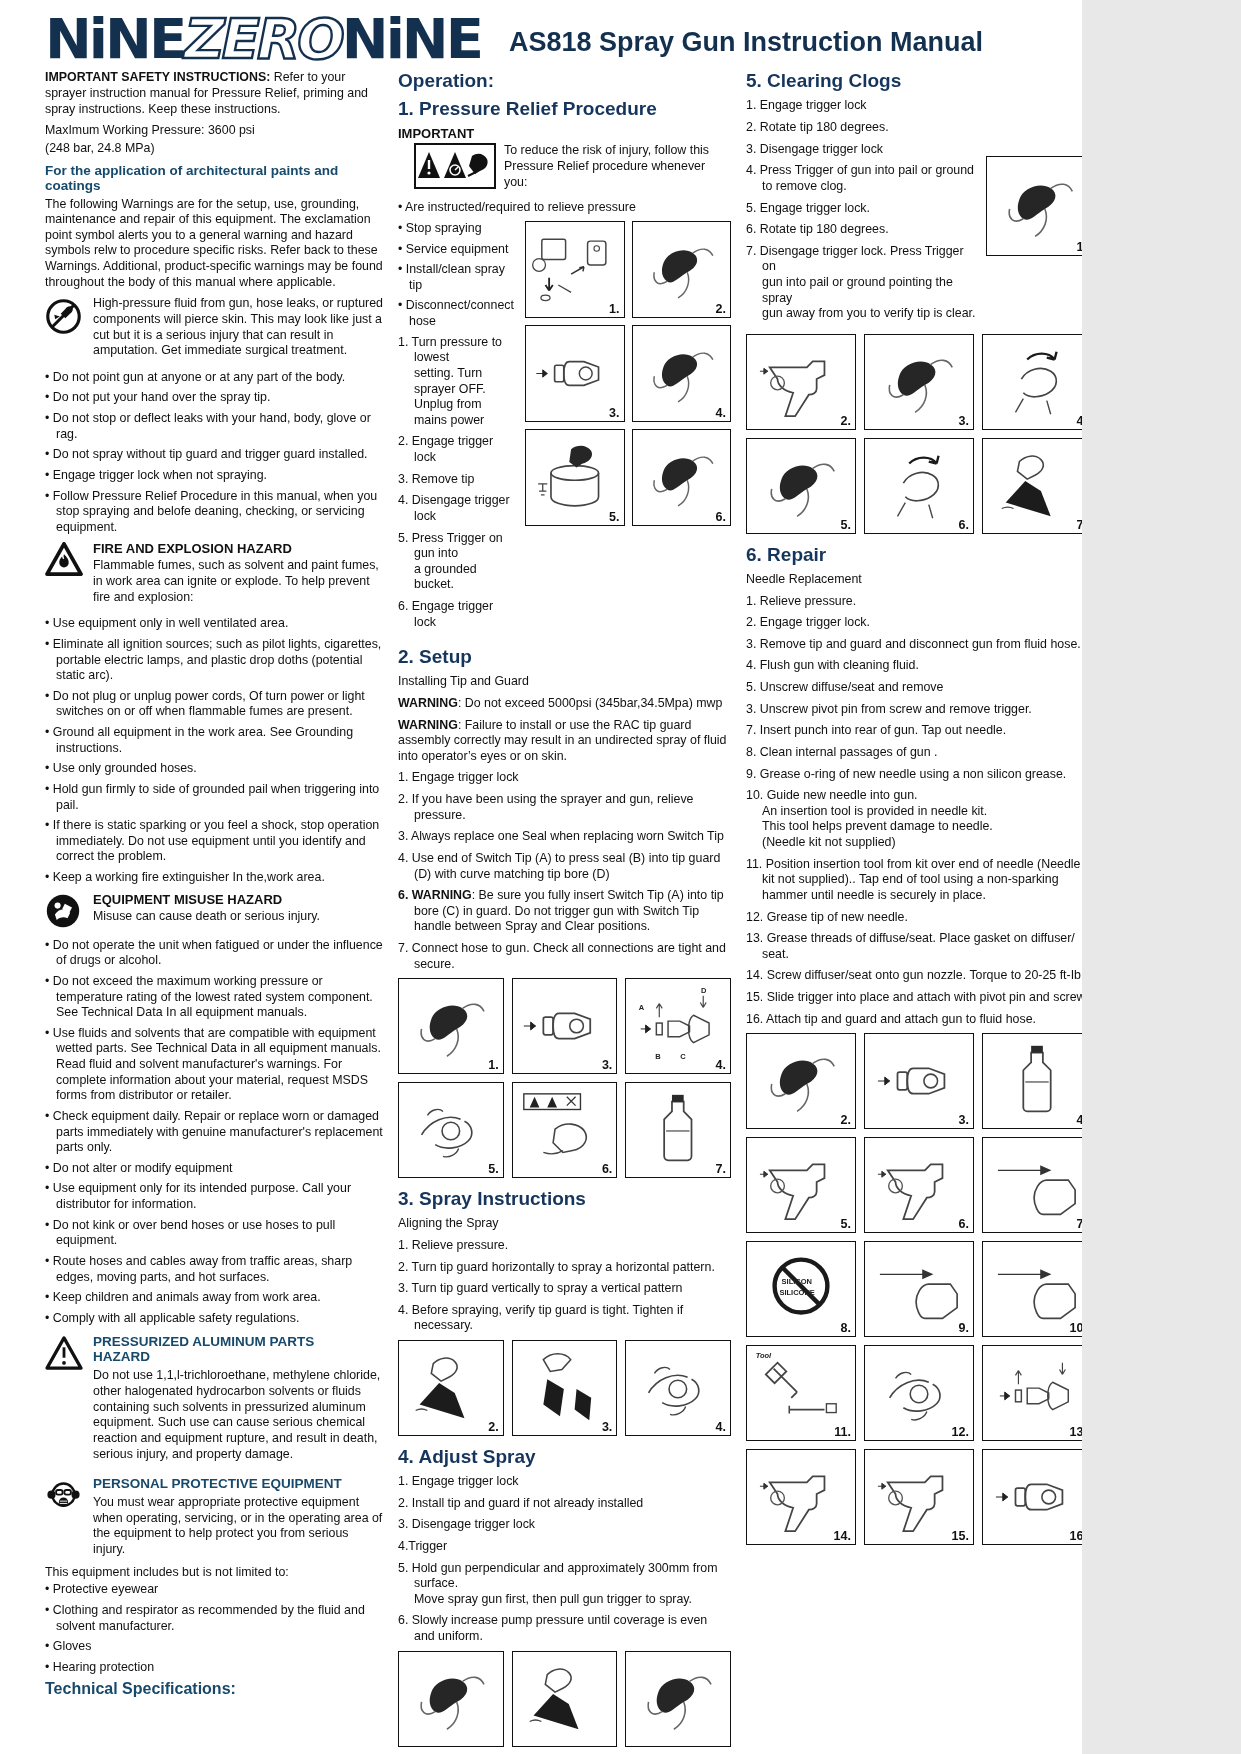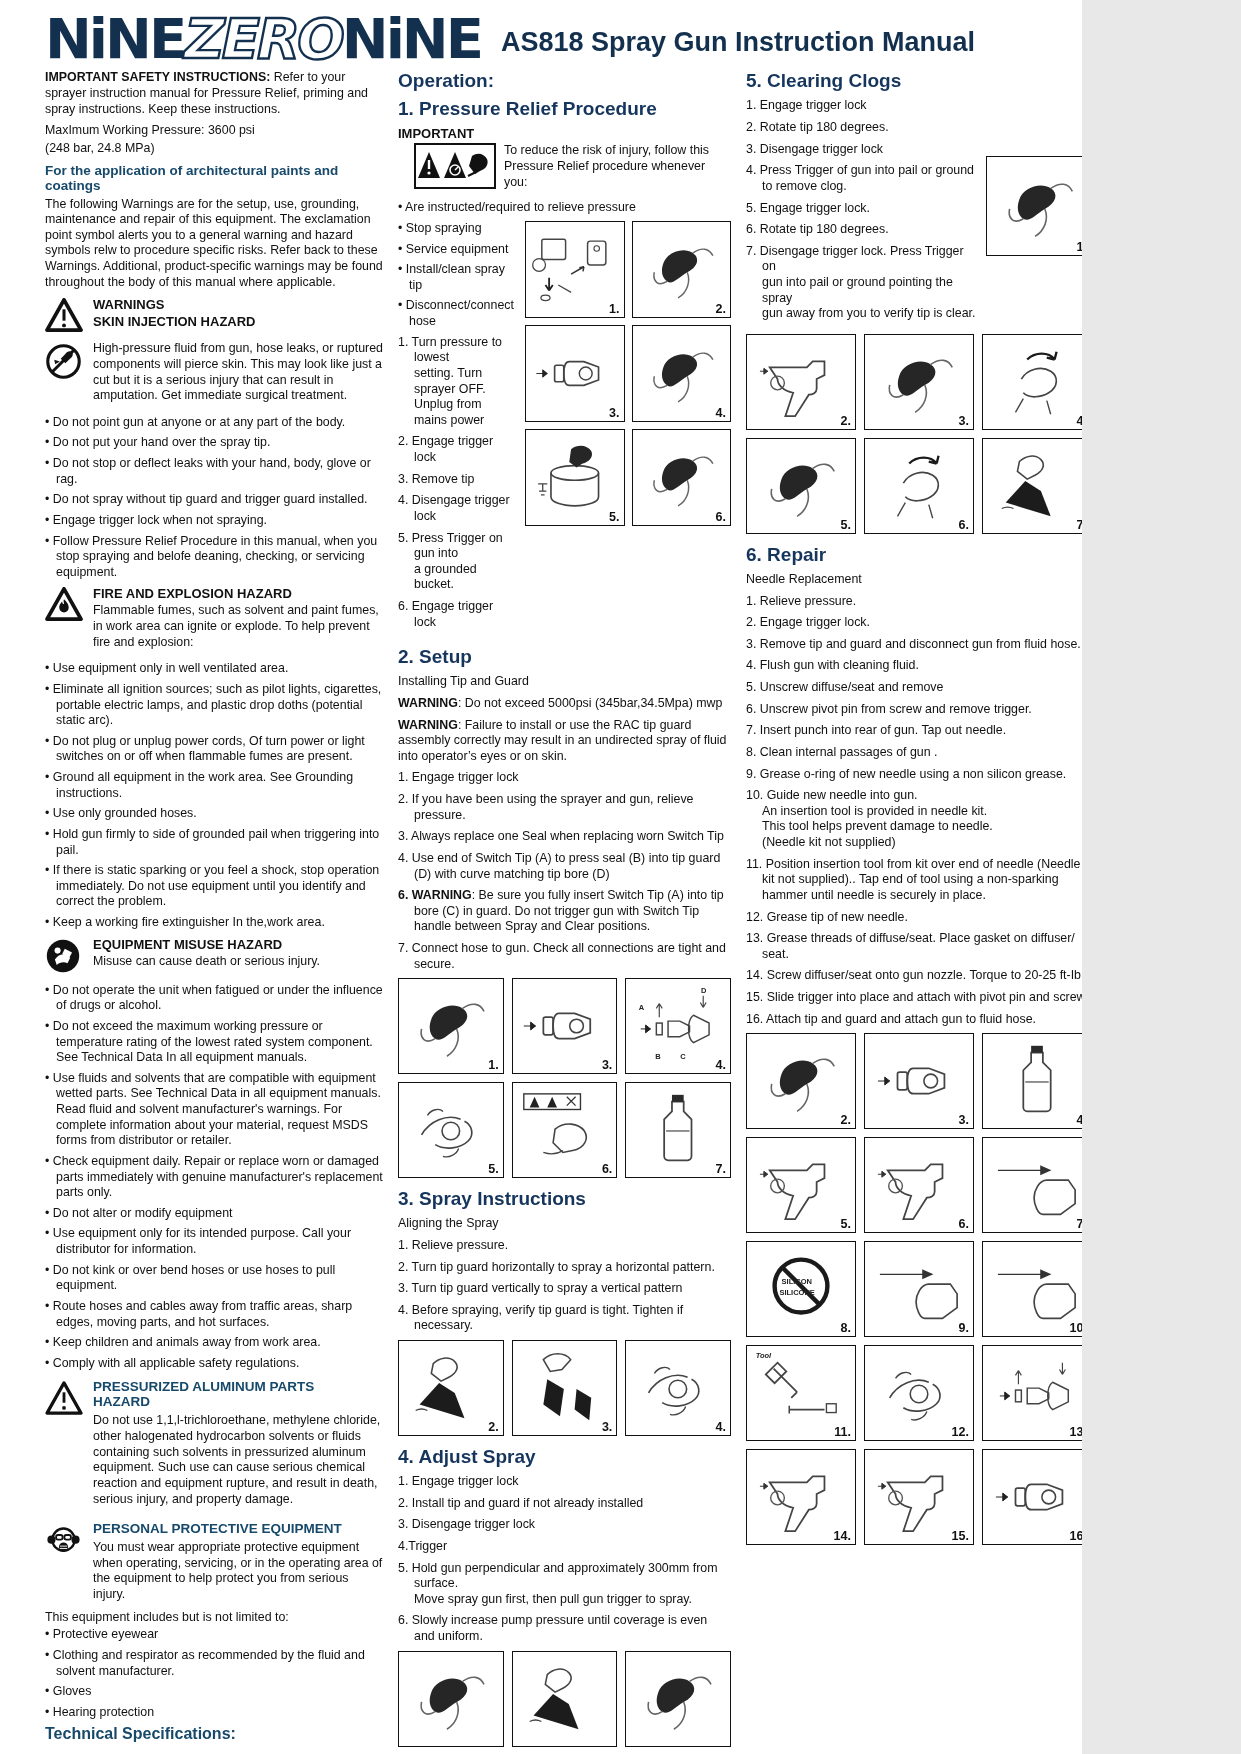--- a/index.html
+++ b/index.html
@@ -4,21 +4,21 @@
 <title>AS818 Spray Gun Instruction Manual</title>
 <style>
   html,body{margin:0;padding:0;background:#e8e8e8;}
   .page{width:1082px;height:1754px;background:#fff;position:relative;box-sizing:border-box;
         padding:14px 28px 18px 45px;font-family:"Liberation Sans",sans-serif;color:#111;overflow:hidden;}
   
   .hdr{display:flex;align-items:flex-end;gap:20px;margin-bottom:6px;}
   .logo{white-space:nowrap;line-height:.9;letter-spacing:-3px;font-weight:bold;
         font-family:"DejaVu Sans",sans-serif;font-size:56px;color:#14304f;}
   .logo .out{color:#fff;-webkit-text-stroke:2.4px #14304f;text-stroke:2.4px #14304f;font-style:italic;}
-  .hdr-title{font-size:27px;font-weight:bold;color:#14304f;padding-bottom:6px;}
+  .hdr-title{font-size:27px;font-weight:bold;color:#14304f;padding-bottom:6px;margin-left:8px;}
   
   .cols{display:flex;gap:15px;}
   .c1{width:338px;flex:0 0 338px;}
   .c2{width:333px;flex:0 0 333px;}
   .c3{width:346px;flex:0 0 346px;}
   
   .p{font-size:12.4px;line-height:1.26;margin:0 0 6px 0;}
   .tight{margin-bottom:2px;}
   .b{font-weight:bold;}
   .blueh{font-size:13.5px;font-weight:bold;color:#17496b;margin:4px 12px 4px 0;}
@@ -66,33 +66,20 @@
 
   <div class="cols">
 
     <div class="c1">
       <p class="p"><span class="b">IMPORTANT SAFETY INSTRUCTIONS:</span><span> Refer to your sprayer instruction manual for Pressure Relief, priming and spray instructions. Keep these instructions.</span></p>
       <p class="p tight">MaxImum Working Pressure: 3600 psi</p>
       <p class="p">(248 bar, 24.8 MPa)</p>
       <div class="blueh">For the application of architectural paints and coatings</div>
       <p class="p">The following Warnings are for the setup, use, grounding, maintenance and repair of this equipment. The exclamation point symbol alerts you to a general warning and hazard symbols relw to procedure specific risks. Refer back to these Warnings. Additional, product-specific warnings may be found throughout the body of this manual where applicable.</p>
 
-      <div class="hz">
-        <span class="ic">
-          <svg viewBox="0 0 40 36" width="38" height="34">
-              <path d="M20 2 L38 34 L2 34 Z" fill="none" stroke="#111" stroke-width="4" stroke-linejoin="round"></path>
-              <rect x="18.4" y="12" width="3.2" height="12" fill="#111"></rect>
-              <circle cx="20" cy="29" r="2.1" fill="#111"></circle>
-            </svg>
-        </span>
-        <div class="tx">
-          <div class="bhead">WARNINGS</div>
-          <div class="bhead">SKIN INJECTION HAZARD</div>
-        </div>
-      </div>
       <div class="hz">
         <span class="ic">
           <svg viewBox="0 0 40 40" width="37" height="37">
               <circle cx="20" cy="20" r="17" fill="none" stroke="#111" stroke-width="3.4"></circle>
               <path d="M8 31 L31 8" stroke="#111" stroke-width="3.2"></path>
               <path d="M22 12 c2 -3 5 -4 7 -2 c2 2 1 5 -2 7 l-5 5 -5 -5 z" fill="#111"></path>
               <path d="M10 18 l6 2 -5 3 z" fill="#111"></path>
             </svg>
         </span>
         <div class="tx p">High-pressure fluid from gun, hose leaks, or ruptured components will pierce skin. This may look like just a cut but it is a serious injury that can result in amputation. Get immediate surgical treatment.</div>
@@ -527,21 +514,21 @@
       </div>
 
       <div class="h2">6. Repair</div>
       <p class="p">Needle Replacement</p>
       <div>
           <div class="step">1. Relieve pressure.</div>
           <div class="step">2. Engage trigger lock.</div>
           <div class="step">3. Remove tip and guard and disconnect gun from fluid hose.</div>
           <div class="step">4. Flush gun with cleaning fluid.</div>
           <div class="step">5. Unscrew diffuse/seat and remove</div>
-          <div class="step">6. Unscrew pivot pin from screw and remove trigger.</div>
+          <div class="step">3. Unscrew pivot pin from screw and remove trigger.</div>
           <div class="step">7. Insert punch into rear of gun. Tap out needle.</div>
           <div class="step">8. Clean internal passages of gun .</div>
           <div class="step">9. Grease o-ring of new needle using a non silicon grease.</div>
           <div class="step">10. Guide new needle into gun.
 An insertion tool is provided in needle kit.
 This tool helps prevent damage to needle.
 (Needle kit not supplied)</div>
           <div class="step">11. Position insertion tool from kit over end of needle (Needle kit not supplied).. Tap end of tool using a non-sparking hammer until needle is securely in place.</div>
           <div class="step">12. Grease tip of new needle.</div>
           <div class="step">13. Grease threads of diffuse/seat. Place gasket on diffuser/ seat.</div>

